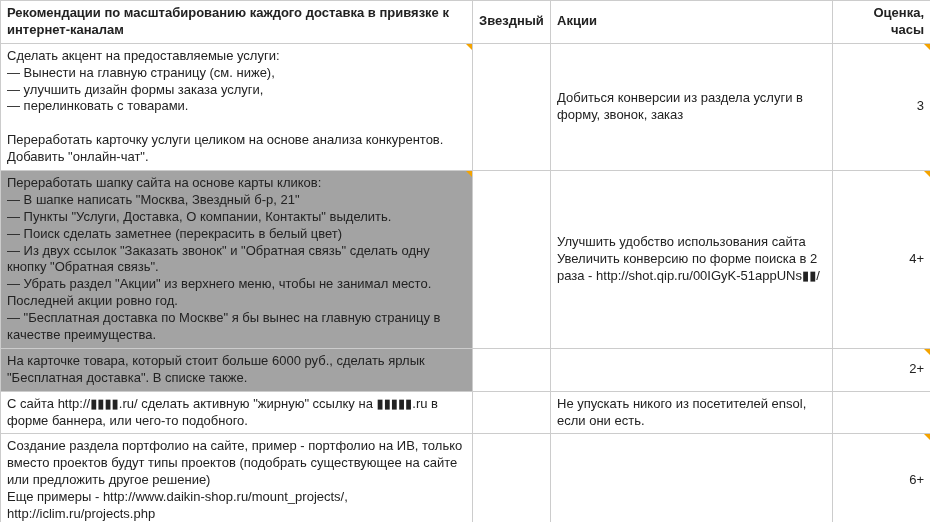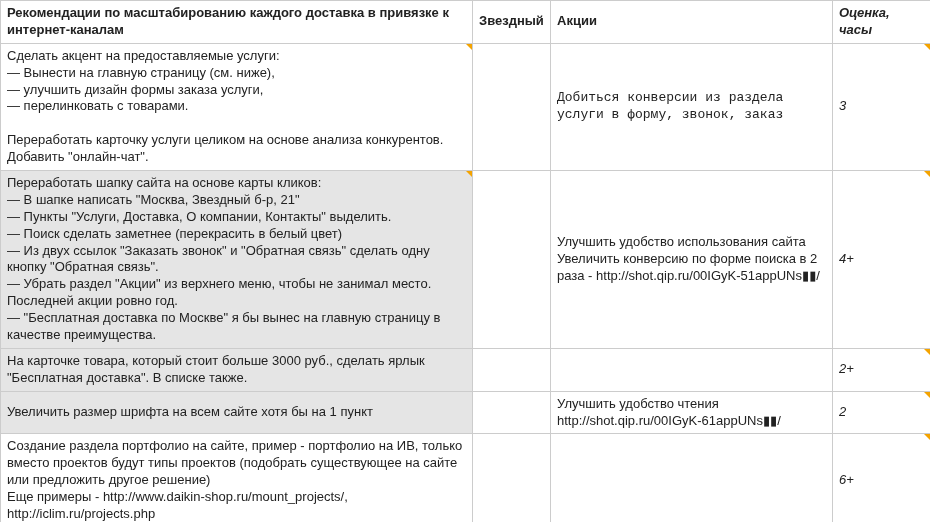--- a/index.html
+++ b/index.html
@@ -27,24 +27,24 @@
     text-align: left;
     line-height: 1.3;
     word-wrap: break-word;
     position: relative;
   }
   .table th {
     font-weight: bold;
     background: #fff;
   }
   .table th.est, .table td.est {
-    font-style: italic;
+    text-align: right;
   }
   .row-green td:first-child {
-    background: #e5e5e5;
+    background: #a3a3a3;
   }
   
   td::after, th::after {
     content: "";
   }
   .mark::before {
     content: "";
     position: absolute;
     top: 0;
     right: 0;
@@ -75,47 +75,47 @@
   <tbody id="tbody">
       <tr>
         <td class="mark" style="white-space: pre-line; margin-left: 28px;">Сделать акцент на предоставляемые услуги:
 — Вынести на главную страницу (см. ниже),
 — улучшить дизайн формы заказа услуги,
 — перелинковать с товарами.
 
 Переработать карточку услуги целиком на основе анализа конкурентов.
 Добавить "онлайн-чат".</td>
         <td style="white-space: pre-line;"></td>
-        <td style="white-space: pre-line; font-family: Liberation Mono, monospace;">Добиться конверсии из раздела услуги в форму, звонок, заказ</td>
+        <td style="white-space: pre-line;">Добиться конверсии из раздела услуги в форму, звонок, заказ</td>
         <td class="est mark" style="white-space: pre-line;">3</td>
       </tr>
       <tr class="row-green">
         <td class="mark" style="white-space: pre-line;">Переработать шапку сайта на основе карты кликов:
 — В шапке написать "Москва, Звездный б-р, 21"
 — Пункты "Услуги, Доставка, О компании, Контакты" выделить.
 — Поиск сделать заметнее (перекрасить в белый цвет)
 — Из двух ссылок "Заказать звонок" и "Обратная связь" сделать одну кнопку "Обратная связь".
 — Убрать раздел "Акции" из верхнего меню, чтобы не занимал место. Последней акции ровно год.
 — "Бесплатная доставка по Москве" я бы вынес на главную страницу в качестве преимущества.</td>
         <td style="white-space: pre-line;"></td>
         <td style="white-space: pre-line; margin-left: 20px;">Улучшить удобство использования сайта
 Увеличить конверсию по форме поиска в 2 раза - http://shot.qip.ru/00IGyK-51appUNs▮▮/</td>
         <td class="est mark" style="white-space: pre-line;">4+</td>
       </tr>
       <tr class="row-green">
-        <td style="white-space: pre-line;">На карточке товара, который стоит больше 3000 руб., сделать ярлык "Бесплатная доставка". В списке также.</td>
+        <td style="white-space: pre-line;">На карточке товара, который стоит больше 6000 руб., сделать ярлык "Бесплатная доставка". В списке также.</td>
         <td style="white-space: pre-line;"></td>
         <td style="white-space: pre-line;"></td>
         <td class="est mark" style="white-space: pre-line;">2+</td>
       </tr>
-      <tr class="row-green">
-        <td style="white-space: pre-line;">Увеличить размер шрифта на всем сайте хотя бы на 1 пункт</td>
+      <tr>
+        <td style="white-space: pre-line;">С сайта http://▮▮▮▮.ru/ сделать активную "жирную" ссылку на ▮▮▮▮▮.ru в форме баннера, или чего-то подобного.</td>
         <td style="white-space: pre-line;"></td>
-        <td style="white-space: pre-line;">Улучшить удобство чтения http://shot.qip.ru/00IGyK-61appUNs▮▮/</td>
-        <td class="est mark" style="white-space: pre-line;">2</td>
+        <td style="white-space: pre-line;">Не упускать никого из посетителей ensol, если они есть.</td>
+        <td class="est" style="white-space: pre-line;"></td>
       </tr>
       <tr>
         <td style="white-space: pre-line;">Создание раздела портфолио на сайте, пример - портфолио на ИВ, только вместо проектов будут типы проектов (подобрать существующее на сайте или предложить другое решение)
 Еще примеры - http://www.daikin-shop.ru/mount_projects/, http://iclim.ru/projects.php</td>
         <td style="white-space: pre-line;"></td>
         <td style="white-space: pre-line;"></td>
         <td class="est mark" style="white-space: pre-line;">6+</td>
       </tr>
     </tbody>
 </table>

